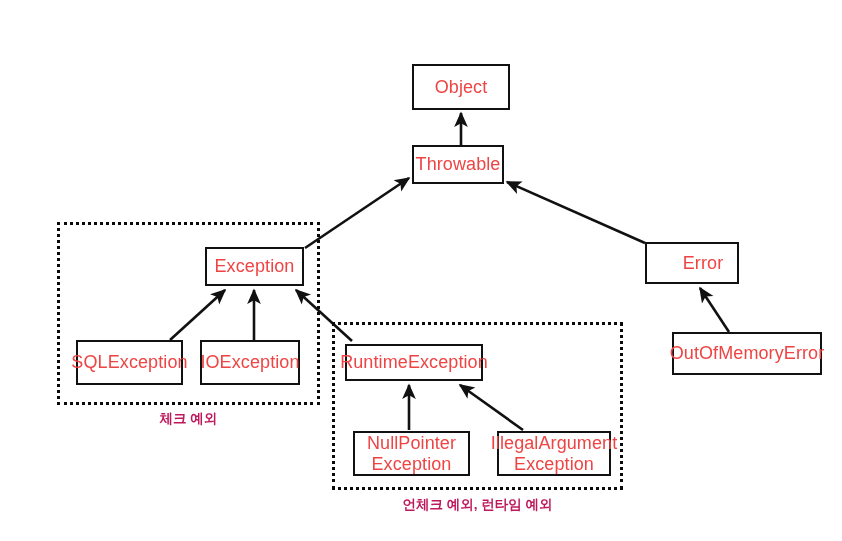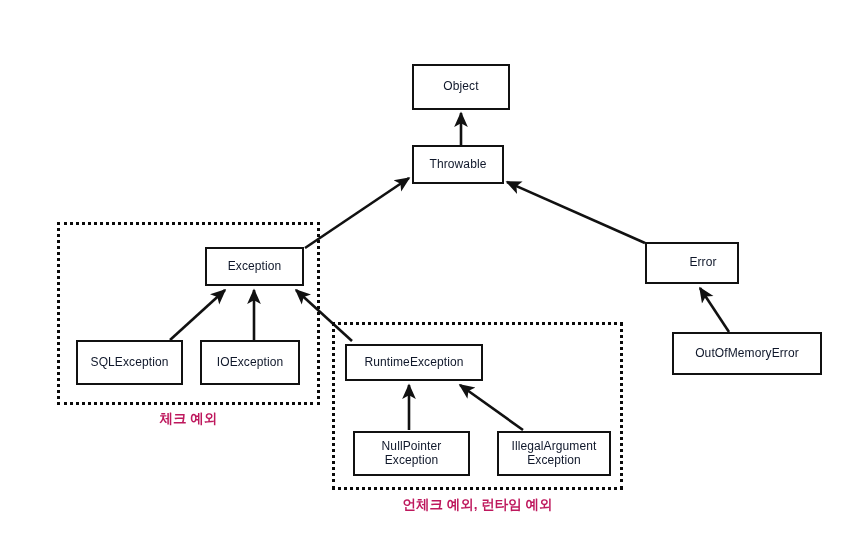--- a/index.html
+++ b/index.html
@@ -29,24 +29,24 @@
   }
   .node {
     position: absolute;
     box-sizing: border-box;
     border: 2px solid #111111;
     background: #ffffff;
     display: flex;
     align-items: center;
     justify-content: center;
     text-align: center;
-    font-size: 12px;
+    font-size: 18px;
     line-height: 1.15;
     letter-spacing: 0.1px;
-    color: #0f172a;
+    color: #ef4444;
     z-index: 3;
   }
   .node .node-label {
     display: block;
     white-space: pre-line;
     padding: 0 5px;
   }
   .group {
     position: absolute;
     box-sizing: border-box;

